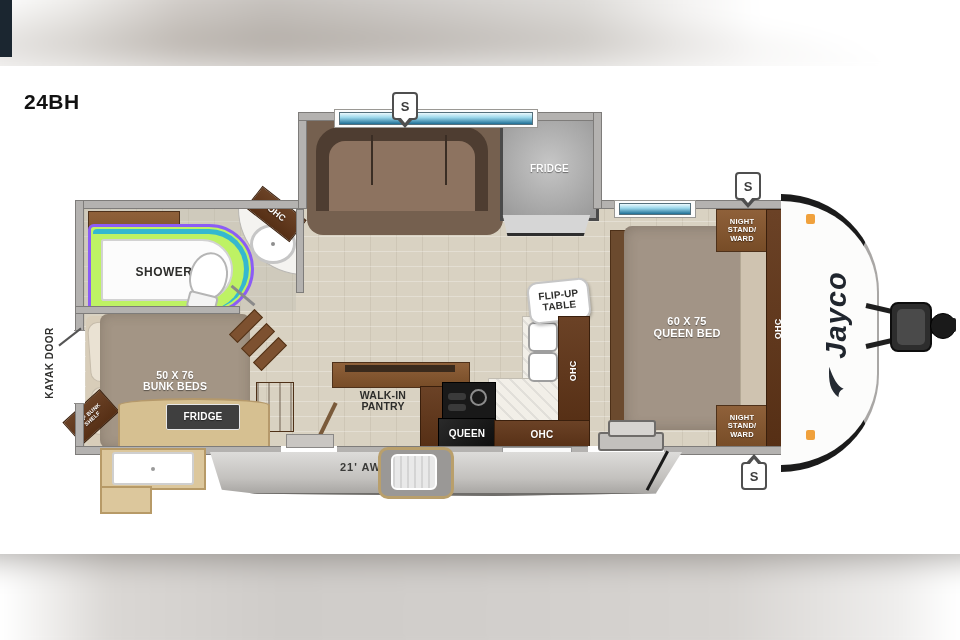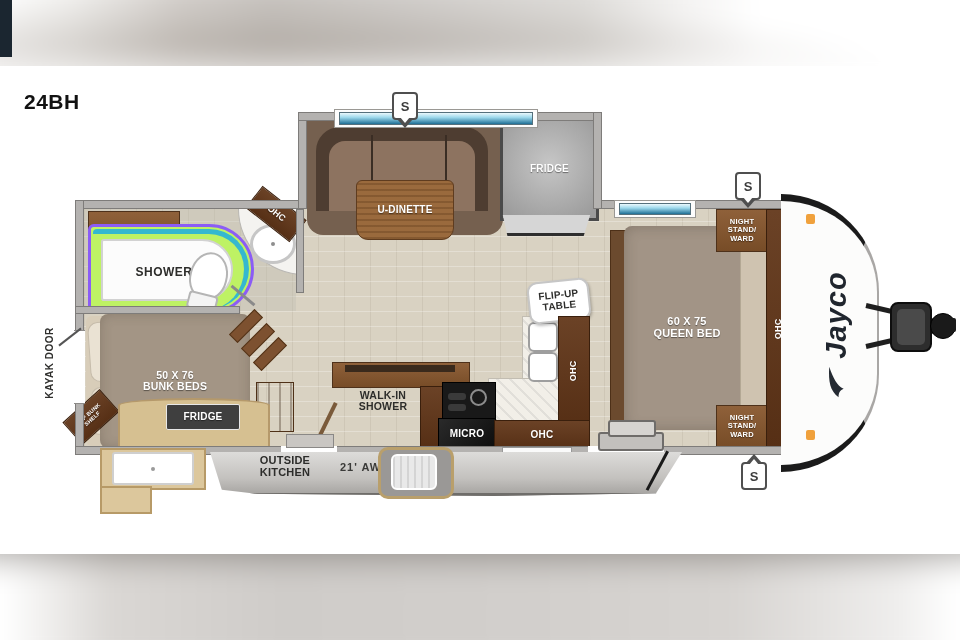--- a/index.html
+++ b/index.html
@@ -50,24 +50,20 @@
   <div class="a" style="left:24px;top:90px;font-size:21px;font-weight:600;color:#121212;letter-spacing:.5px;">24BH</div>
 
   <div class="a tile" style="left:84px;top:209px;width:700px;height:238px;"></div>
   <div class="a" style="left:84px;top:209px;width:212px;height:102px;background:rgba(190,188,178,.35);"></div>
 
   <div class="a" style="left:307px;top:121px;width:196px;height:114px;background:#75604f;border-radius:0 0 16px 16px;"></div>
   <div class="a" style="left:316px;top:127px;width:172px;height:84px;background:#4e3d31;border-radius:24px 24px 0 0;"></div>
   <div class="a" style="left:329px;top:141px;width:146px;height:70px;background:#8d7360;border-radius:16px 16px 0 0;"></div>
   <div class="a" style="left:371px;top:135px;width:2px;height:50px;background:#3a2d24;"></div>
   <div class="a" style="left:445px;top:135px;width:2px;height:50px;background:#3a2d24;"></div>
-  <div class="a flex" style="left:356px;top:180px;width:96px;height:58px;border:1px solid #5f3c1f;border-radius:6px 6px 12px 12px;
-       background:#9a6a3d;background-image:repeating-linear-gradient(0deg,rgba(60,30,5,.22) 0 2px,transparent 2px 6px);">
-    <span class="lbl wlbl" style="font-size:10px;">U-DINETTE</span>
-  </div>
 
   <div class="a flex" style="left:500px;top:117px;width:93px;height:98px;background:radial-gradient(circle at 50% 45%,#c6c6c6,#9c9c9c 90%);border:3px solid #4a4a4a;">
     <span class="lbl wlbl" style="font-size:10px;">FRIDGE</span>
   </div>
   <div class="a" style="left:500px;top:215px;width:93px;height:18px;background:#d6d6d6;clip-path:polygon(3% 0,97% 0,90% 100%,8% 100%);border-bottom:3px solid #2e2e2e;"></div>
 
   <div class="a flex wd" style="left:88px;top:211px;width:90px;height:36px;">
     <span class="lbl wlbl" style="font-size:10px;">STAND</span>
   </div>
   <div class="a" style="left:88px;top:224px;width:160px;height:84px;background:#bef264;border:3px solid #8b5cf6;border-radius:8px 64px 64px 8px;">
@@ -107,41 +103,41 @@
   <div class="a" style="left:118px;top:398px;width:148px;height:50px;background:#d6c091;border:2px solid #b5996b;border-bottom:none;border-radius:999px 999px 0 0 / 96px 96px 0 0;"></div>
   <div class="a flex" style="left:166px;top:404px;width:72px;height:24px;background:#3f3f3f;border:1px solid #e8e8e8;border-radius:2px;">
     <span class="lbl wlbl" style="font-size:10px;">FRIDGE</span>
   </div>
 
   <div class="a wd" style="left:332px;top:362px;width:136px;height:24px;">
     <div style="position:absolute;left:12px;top:2px;width:110px;height:7px;background:#3a2a1c;"></div>
   </div>
   <div class="a wdd" style="left:420px;top:386px;width:26px;height:60px;"></div>
   <div class="a lbl dlbl" style="left:340px;top:390px;width:86px;font-size:10.5px;">WALK-IN
-SHOWER</div>
+PANTRY</div>
   <div class="a" style="left:334px;top:402px;width:4px;height:48px;background:#7a5a3a;transform:rotate(26deg);transform-origin:top left;"></div>
 
   <div class="a marble" style="left:522px;top:316px;width:36px;height:68px;"></div>
   <div class="a marble" style="left:488px;top:378px;width:70px;height:44px;border-radius:0 0 0 20px;"></div>
   <div class="a" style="left:528px;top:322px;width:26px;height:26px;background:#fff;border:2px solid #9e9e9e;border-radius:6px;"></div>
   <div class="a" style="left:528px;top:352px;width:26px;height:26px;background:#fff;border:2px solid #9e9e9e;border-radius:6px;"></div>
   <div class="a flex" style="left:528px;top:280px;width:58px;height:38px;background:#fff;border:2px solid #c6c6c6;border-radius:10px;transform:rotate(-6deg);box-shadow:1px 2px 3px rgba(0,0,0,.25);">
     <span class="lbl dlbl" style="font-size:10px;">FLIP-UP
 TABLE</span>
   </div>
   <div class="a flex wdd" style="left:558px;top:316px;width:30px;height:108px;">
     <span class="lbl wlbl" style="font-size:9px;transform:rotate(-90deg);">OHC</span>
   </div>
   <div class="a" style="left:442px;top:382px;width:52px;height:36px;background:#191919;border:1px solid #000;">
     <div style="position:absolute;right:8px;top:6px;width:13px;height:13px;border:2px solid #8c8c8c;border-radius:50%;"></div>
     <div style="position:absolute;left:5px;top:10px;width:18px;height:7px;background:#3a3a3a;border-radius:3px;"></div>
     <div style="position:absolute;left:5px;top:21px;width:18px;height:7px;background:#3a3a3a;border-radius:3px;"></div>
   </div>
   <div class="a flex" style="left:438px;top:418px;width:56px;height:30px;background:linear-gradient(135deg,#2a2a2a,#0d0d0d);border:1px solid #000;">
-    <span class="lbl wlbl" style="font-size:10px;">MICRO</span>
+    <span class="lbl wlbl" style="font-size:10px;">QUEEN</span>
   </div>
   <div class="a flex wdd" style="left:494px;top:420px;width:94px;height:28px;">
     <span class="lbl wlbl" style="font-size:10px;">OHC</span>
   </div>
 
   <div class="a" style="left:610px;top:230px;width:16px;height:200px;background:#6b4a2e;border:1px solid #4d3018;"></div>
   <div class="a flex" style="left:624px;top:226px;width:146px;height:204px;background:#a29486;border-radius:8px;box-shadow:inset 0 0 14px rgba(60,50,40,.3);">
     <span class="lbl wlbl" style="font-size:11px;margin-right:20px;">60 X 75
 QUEEN BED</span>
   </div>
@@ -186,22 +182,20 @@
        background:linear-gradient(180deg,#dddcda 0%,#c3c1be 60%,#a3a19e 100%);
        clip-path:polygon(0% 0%,100% 0%,94.5% 94%,60% 100%,10% 95%,2.5% 86%);
        box-shadow:inset 0 -3px 0 #6f6d6a;"></div>
   <div class="a" style="left:666px;top:452px;width:3px;height:44px;background:#1a1a1a;transform:rotate(28deg);transform-origin:top right;"></div>
   <div class="a lbl dlbl" style="left:340px;top:462px;font-size:11px;letter-spacing:1px;color:#3a3a38;">21' AWNING</div>
   <div class="a" style="left:100px;top:448px;width:102px;height:38px;background:#dcc79c;border:2px solid #b79a67;"></div>
   <div class="a" style="left:112px;top:452px;width:78px;height:29px;background:#fff;border:2px solid #cfcfcf;border-radius:3px;">
     <div style="position:absolute;left:50%;top:50%;width:4px;height:4px;margin:-2px;background:#9a9a9a;border-radius:50%;"></div>
   </div>
   <div class="a" style="left:100px;top:486px;width:48px;height:24px;background:#dcc79c;border:2px solid #b79a67;"></div>
-  <div class="a lbl dlbl" style="left:222px;top:455px;width:126px;font-size:11px;">OUTSIDE
-KITCHEN</div>
   <div class="a" style="left:378px;top:447px;width:70px;height:46px;background:#9a9896;border:3px solid #b99f6b;border-radius:10px;">
     <div style="position:absolute;left:10px;top:4px;width:42px;height:32px;background:#e9e9e9;border:2px solid #fff;border-radius:6px;
          background-image:repeating-linear-gradient(90deg,rgba(150,150,150,.25) 0 2px,transparent 2px 7px);"></div>
   </div>
 
   <div class="a" style="left:781px;top:194px;width:96px;height:264px;background:#fcfcfb;
        border:2px solid #a9a7a5;border-left:none;border-top:7px solid #1b1b1b;border-bottom:7px solid #1b1b1b;
        border-radius:0 132px 132px 0 / 0 132px 132px 0;"></div>
   <div class="a" style="left:806px;top:214px;width:9px;height:10px;background:#f0a13c;border-radius:2px;"></div>
   <div class="a" style="left:806px;top:430px;width:9px;height:10px;background:#f0a13c;border-radius:2px;"></div>

